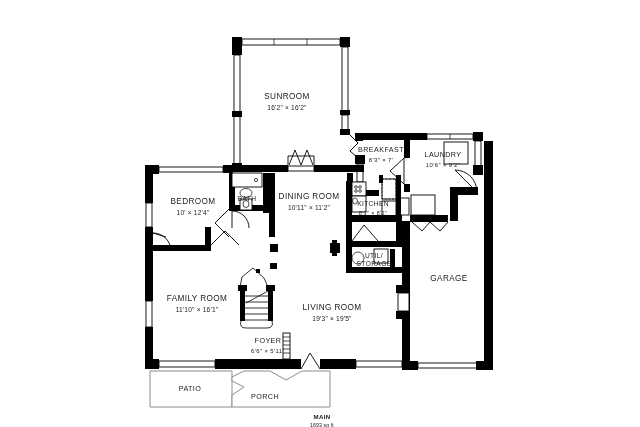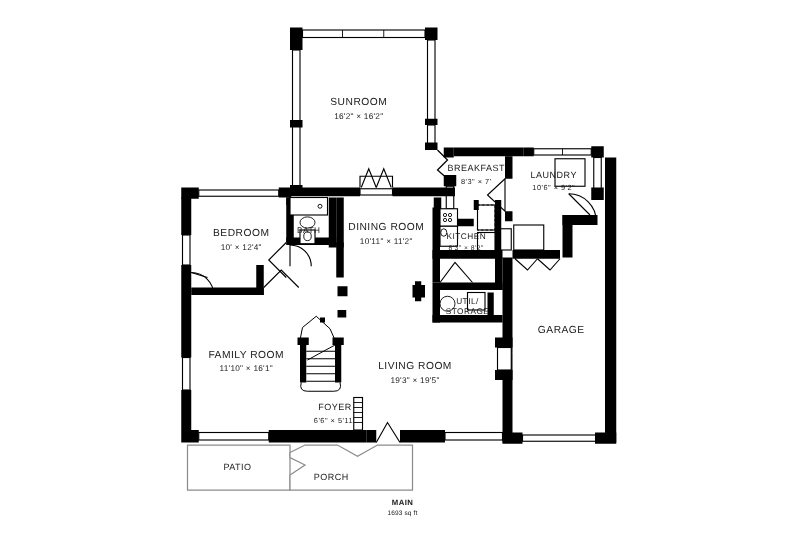--- a/index.html
+++ b/index.html
@@ -10,21 +10,21 @@
   }
   body {
     width: 640px;
     height: 427px;
     overflow: hidden;
     font-family: "Liberation Sans", sans-serif;
     position: relative;
   }
   #plan-root {
     position: absolute;
-    left: 0; top: 0;
+    left: 0; top: 15px;
     width: 640px;
     height: 343px;
   }
   svg#floorplan {
     display: block;
     width: 640px;
     height: 427px;
     background: #ffffff;
   }
   .room-label {

